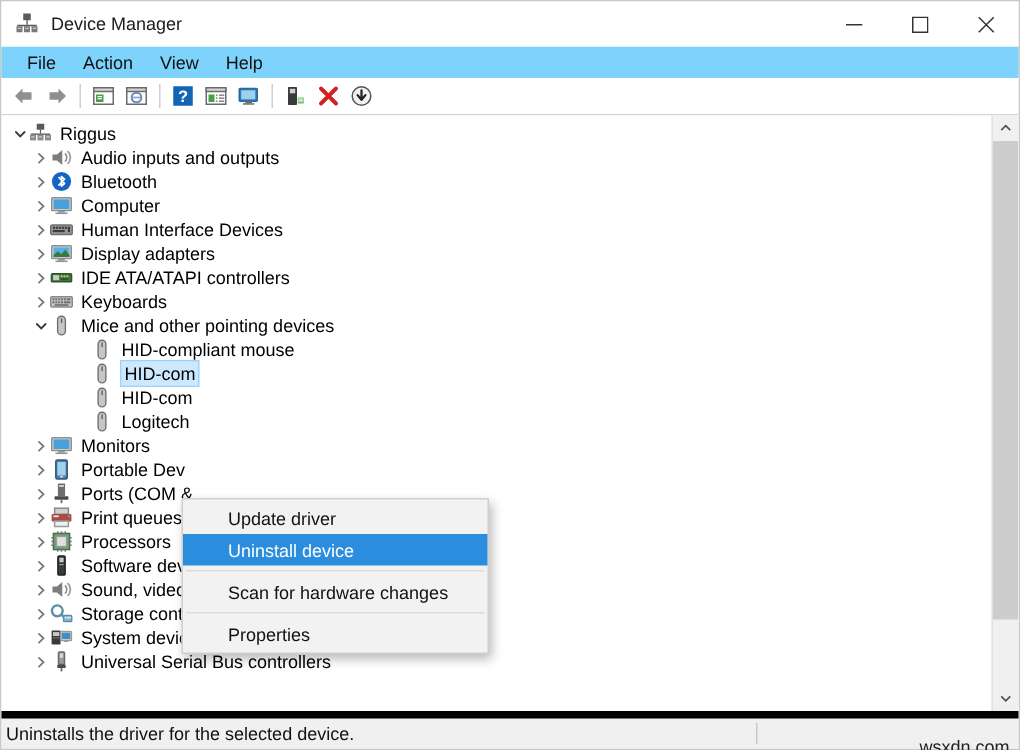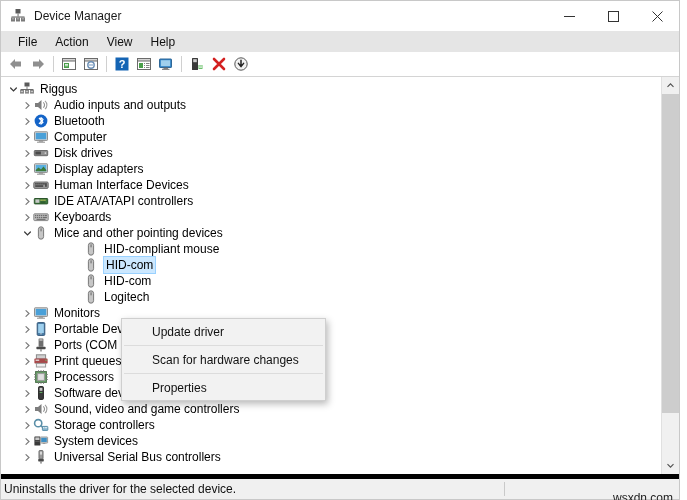--- a/index.html
+++ b/index.html
@@ -14,53 +14,53 @@
 
   
   .titlebar{height:30px;display:flex;align-items:center;background:#fff;flex:none;position:relative;}
   .title-icon{width:18px;height:18px;margin-left:8px;margin-right:7px;position:relative;flex:none;}
   .title-text{font-size:12px;color:#1a1a1a;}
   .win-controls{position:absolute;right:0;top:0;height:30px;display:flex;}
   .win-btn{width:44px;height:30px;display:flex;align-items:center;justify-content:center;cursor:default;}
   .win-btn svg{display:block;}
 
   
-  .menubar{height:21px;display:flex;align-items:center;padding-left:8px;background:#e5e5e5;flex:none;}
+  .menubar{height:21px;display:flex;align-items:center;padding-left:8px;background:#7dd3fc;flex:none;}
   .menu-item{font-size:12px;color:#111;padding:2px 9px;cursor:default;}
 
   
   .toolbar{height:24px;display:flex;align-items:center;background:#fff;
     border-bottom:1px solid #d4d4d4;padding-left:4px;flex:none;}
   .tb-btn{width:22px;height:22px;display:flex;align-items:center;justify-content:center;cursor:default;}
   .tb-sep{width:1px;height:16px;background:#d0d0d0;margin:0 4px;}
 
   
   .content{flex:1;display:flex;position:relative;overflow:hidden;background:#fff;gap:24px;}
   .tree{flex:1;position:relative;overflow:hidden;padding-top:4px;background:#fff;}
   .row{height:16px;display:flex;align-items:center;white-space:nowrap;cursor:default;}
   .row .chev{width:12px;height:16px;display:flex;align-items:center;justify-content:center;flex:none;}
   .row .ico{width:16px;height:16px;margin-right:5px;flex:none;position:relative;}
   .row .lbl{font-size:12px;color:#000;line-height:16px;}
   .row.selected .lbl{background:#cce8ff;outline:1px solid #99d1ff;padding:0 2px;}
   .d0{padding-left:6px;}
   .d1{padding-left:20px;}
-  .d2{padding-left:70px;align-items:center;}
+  .d2{padding-left:47px;align-items:center;}
 
   
   .chev svg{display:block;}
 
   
   .scrollbar{width:17px;background:#f0f0f0;border-left:1px solid #e0e0e0;
     display:flex;flex-direction:column;flex:none;}
   .sb-arrow{height:17px;display:flex;align-items:center;justify-content:center;background:#f0f0f0;cursor:default;}
   .sb-track{flex:1;position:relative;background:#f0f0f0;}
   .sb-thumb{position:absolute;left:0;right:0;top:0;height:88%;background:#cdcdcd;}
 
   
-  .ctxmenu{position:absolute;left:120px;top:241px;width:203px;background:#f2f2f2;
+  .ctxmenu{position:absolute;left:120px;top:255px;width:203px;background:#f2f2f2;
     border:1px solid #cfcfcf;box-shadow:2px 3px 7px rgba(0,0,0,.28);padding:2px 0;z-index:50;}
   .ctx-item{height:21px;display:flex;align-items:center;padding-left:30px;font-size:12px;color:#111;cursor:default;}
   .ctx-item.highlight{background:#2a8ddd;color:#fff;}
   .ctx-item.bold{font-weight:normal;}
   .ctx-sep{height:1px;background:#dcdcdc;margin:3px 2px 3px 2px;}
 
   
   .statusbar{height:20px;background:#f0f0f0;border-top:5px solid #000000;
     display:flex;align-items:center;flex:none;position:relative;}
   .sb-pane{height:20px;display:flex;align-items:center;font-size:12px;color:#111;}
@@ -254,58 +254,45 @@
             </svg></div>
           <span class="lbl">Computer</span>
         </div>
         <div class="row d1">
           <div class="chev">
             <svg width="9" height="9" viewBox="0 0 9 9">
               <path d="M3 1.6 L6 4.5 L3 7.4" stroke="#7a7a7a" stroke-width="1.2" fill="none" stroke-linecap="round"></path>
             </svg>
           </div>
           <div class="ico"><svg width="16" height="16" viewBox="0 0 16 16">
-              <rect x="1.3" y="5.5" width="13.4" height="5.2" rx="0.7" fill="#909090" stroke="#6a6a6a"></rect>
-              <rect x="2.4" y="6.5" width="5.5" height="3" fill="#4a4a4a"></rect>
-              <circle cx="12.4" cy="8.1" r="0.9" fill="#d8d8d8"></circle>
-            </svg></div>
-          <span class="lbl">Disk drives</span>
-        </div>
-        <div class="row d1">
-          <div class="chev">
-            <svg width="9" height="9" viewBox="0 0 9 9">
-              <path d="M3 1.6 L6 4.5 L3 7.4" stroke="#7a7a7a" stroke-width="1.2" fill="none" stroke-linecap="round"></path>
-            </svg>
-          </div>
-          <div class="ico"><svg width="16" height="16" viewBox="0 0 16 16">
-              <rect x="1.5" y="2.8" width="13" height="8.6" rx="0.6" fill="#d8d8d8" stroke="#8f8f8f"></rect>
-              <rect x="2.7" y="3.9" width="10.6" height="6.4" fill="#5ab0e0"></rect>
-              <path d="M2.7 9 L5.5 6.5 L8 8.5 L10.5 5.5 L13.3 9 L13.3 10.3 L2.7 10.3 Z" fill="#3a7a3a"></path>
-              <rect x="5.8" y="11.4" width="4.4" height="1.3" fill="#8f8f8f"></rect>
-              <rect x="4" y="12.7" width="8" height="1" fill="#8f8f8f"></rect>
-            </svg></div>
-          <span class="lbl">Display adapters</span>
-        </div>
-        <div class="row d1">
-          <div class="chev">
-            <svg width="9" height="9" viewBox="0 0 9 9">
-              <path d="M3 1.6 L6 4.5 L3 7.4" stroke="#7a7a7a" stroke-width="1.2" fill="none" stroke-linecap="round"></path>
-            </svg>
-          </div>
-          <div class="ico"><svg width="16" height="16" viewBox="0 0 16 16">
               <rect x="0.8" y="5" width="14.4" height="6.4" rx="1.2" fill="#9a9a9a" stroke="#6e6e6e"></rect>
               <rect x="2.2" y="6.1" width="1.5" height="1.5" fill="#3c3c3c"></rect>
               <rect x="4.2" y="6.1" width="1.5" height="1.5" fill="#3c3c3c"></rect>
               <rect x="6.2" y="6.1" width="1.5" height="1.5" fill="#3c3c3c"></rect>
               <rect x="8.2" y="6.1" width="1.5" height="1.5" fill="#3c3c3c"></rect>
               <rect x="10.2" y="6.1" width="1.5" height="1.5" fill="#3c3c3c"></rect>
               <rect x="2.2" y="8.3" width="8" height="1.5" fill="#3c3c3c"></rect>
               <rect x="12.2" y="6.1" width="1.5" height="3.7" fill="#3c3c3c"></rect>
             </svg></div>
           <span class="lbl">Human Interface Devices</span>
+        </div>
+        <div class="row d1">
+          <div class="chev">
+            <svg width="9" height="9" viewBox="0 0 9 9">
+              <path d="M3 1.6 L6 4.5 L3 7.4" stroke="#7a7a7a" stroke-width="1.2" fill="none" stroke-linecap="round"></path>
+            </svg>
+          </div>
+          <div class="ico"><svg width="16" height="16" viewBox="0 0 16 16">
+              <rect x="1.5" y="2.8" width="13" height="8.6" rx="0.6" fill="#d8d8d8" stroke="#8f8f8f"></rect>
+              <rect x="2.7" y="3.9" width="10.6" height="6.4" fill="#5ab0e0"></rect>
+              <path d="M2.7 9 L5.5 6.5 L8 8.5 L10.5 5.5 L13.3 9 L13.3 10.3 L2.7 10.3 Z" fill="#3a7a3a"></path>
+              <rect x="5.8" y="11.4" width="4.4" height="1.3" fill="#8f8f8f"></rect>
+              <rect x="4" y="12.7" width="8" height="1" fill="#8f8f8f"></rect>
+            </svg></div>
+          <span class="lbl">Display adapters</span>
         </div>
         <div class="row d1">
           <div class="chev">
             <svg width="9" height="9" viewBox="0 0 9 9">
               <path d="M3 1.6 L6 4.5 L3 7.4" stroke="#7a7a7a" stroke-width="1.2" fill="none" stroke-linecap="round"></path>
             </svg>
           </div>
           <div class="ico"><svg width="16" height="16" viewBox="0 0 16 16">
               <rect x="1.3" y="5.5" width="13.4" height="5.4" rx="0.6" fill="#3e7a3e" stroke="#2c552c"></rect>
               <rect x="2.4" y="6.4" width="4" height="3.4" fill="#c8c8c8"></rect>
@@ -532,20 +519,21 @@
               <rect x="6.9" y="2.6" width="2.2" height="3" fill="#d8d8d8"></rect>
               <rect x="5.2" y="10" width="5.6" height="2.4" rx="0.6" fill="#4a4a4a"></rect>
               <rect x="7.4" y="12.4" width="1.2" height="2.2" fill="#6a6a6a"></rect>
             </svg></div>
           <span class="lbl">Universal Serial Bus controllers</span>
         </div>
       </div>
 
     <div class="ctxmenu">
       <div class="ctx-item">Update driver</div>
+      <div class="ctx-item highlight">Uninstall device</div>
       <div class="ctx-sep"></div>
       <div class="ctx-item">Scan for hardware changes</div>
       <div class="ctx-sep"></div>
       <div class="ctx-item bold">Properties</div>
     </div>
 
     <div class="scrollbar">
       <div class="sb-arrow">
         <svg width="9" height="9" viewBox="0 0 9 9">
           <path d="M1.5 5.8 L4.5 2.8 L7.5 5.8" stroke="#505050" stroke-width="1.1" fill="none"></path>

